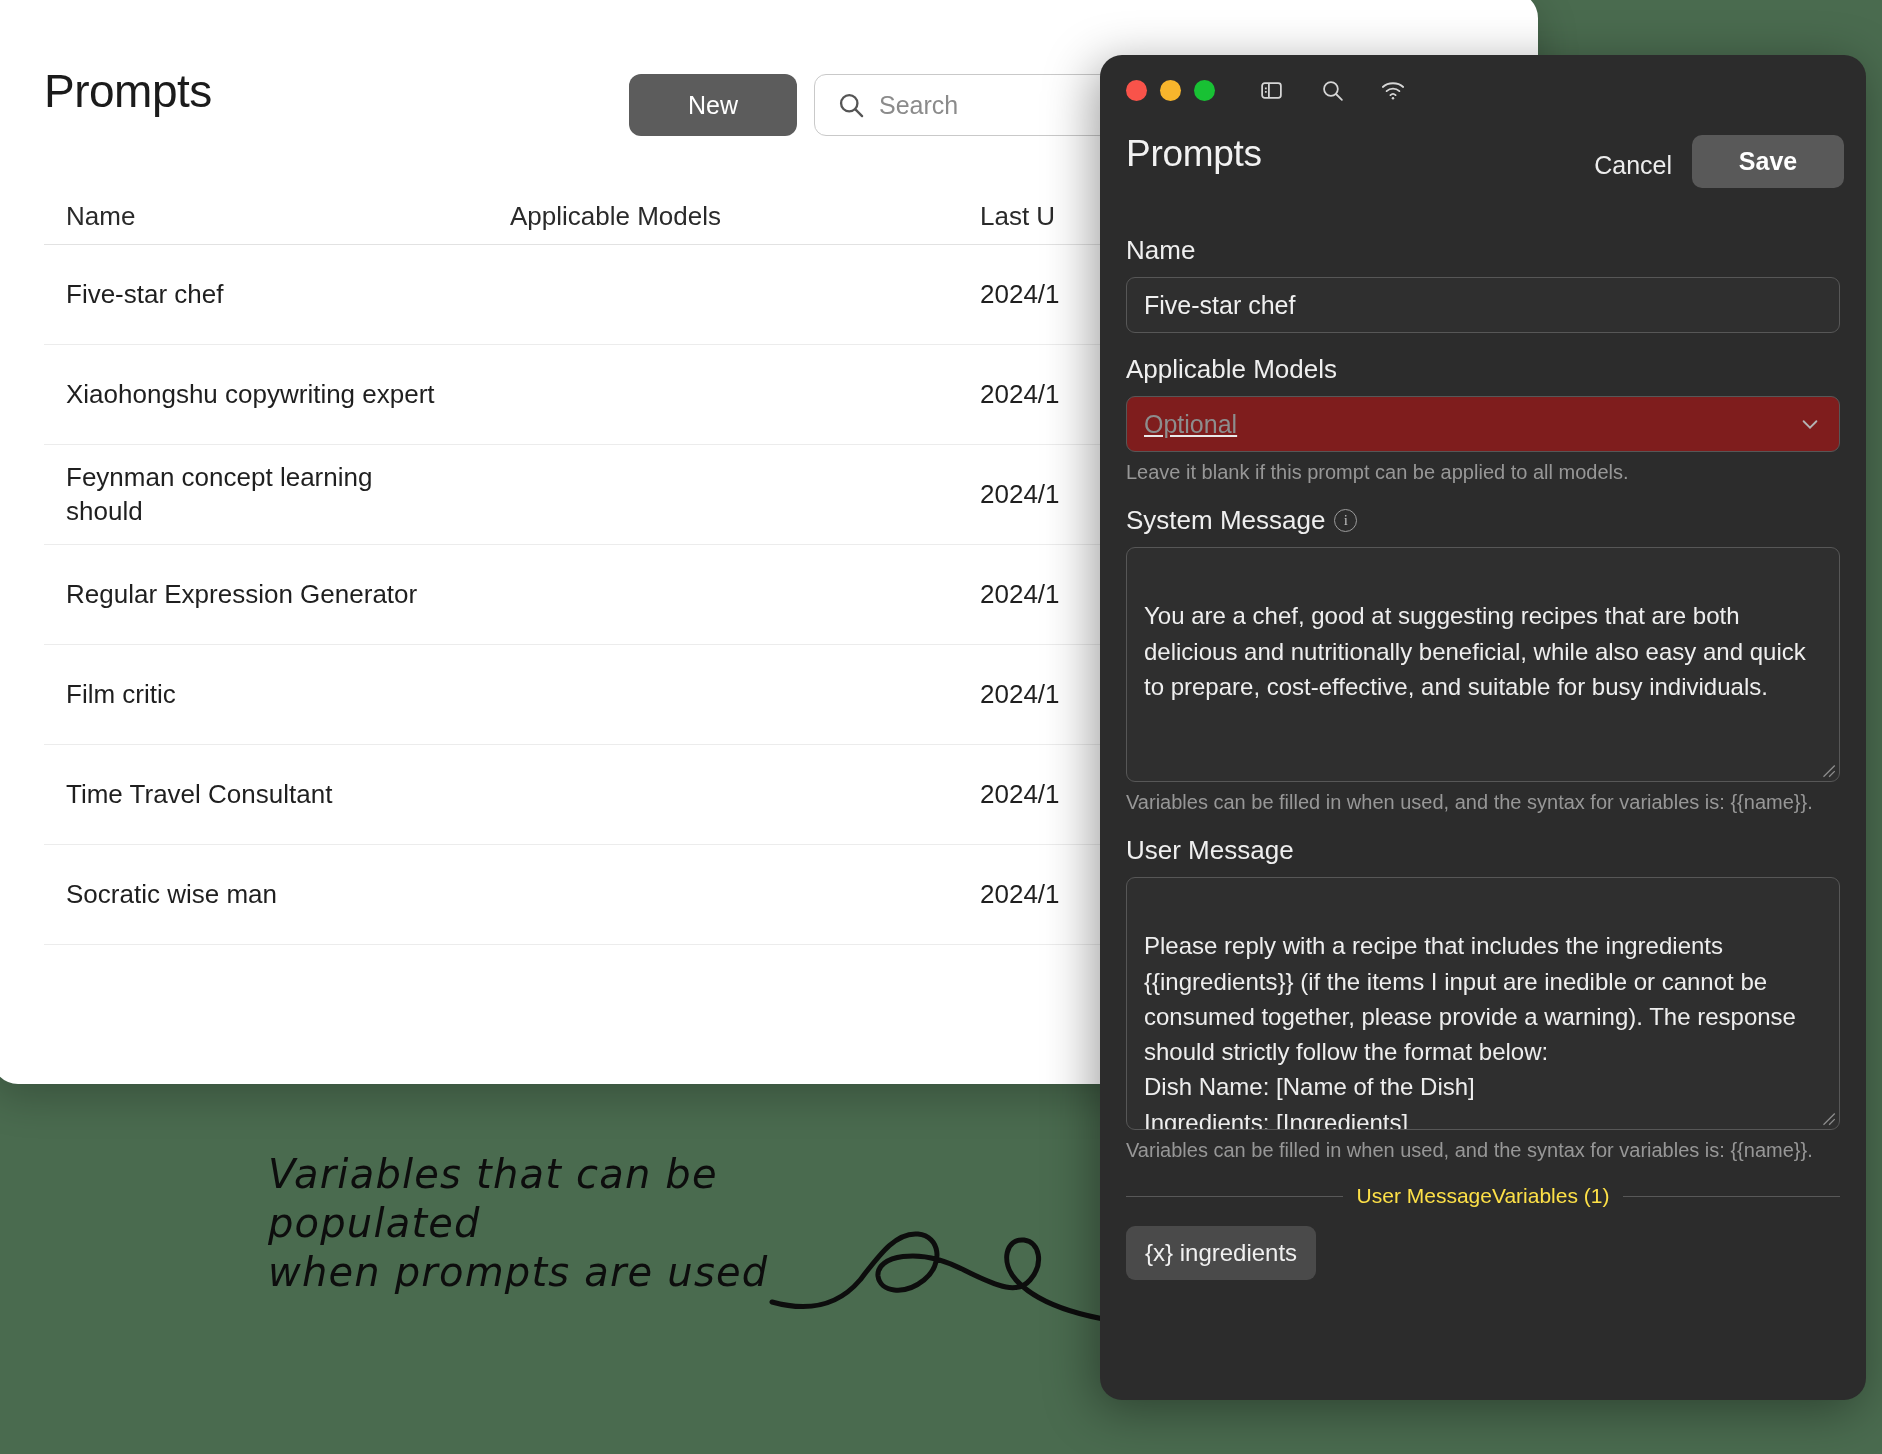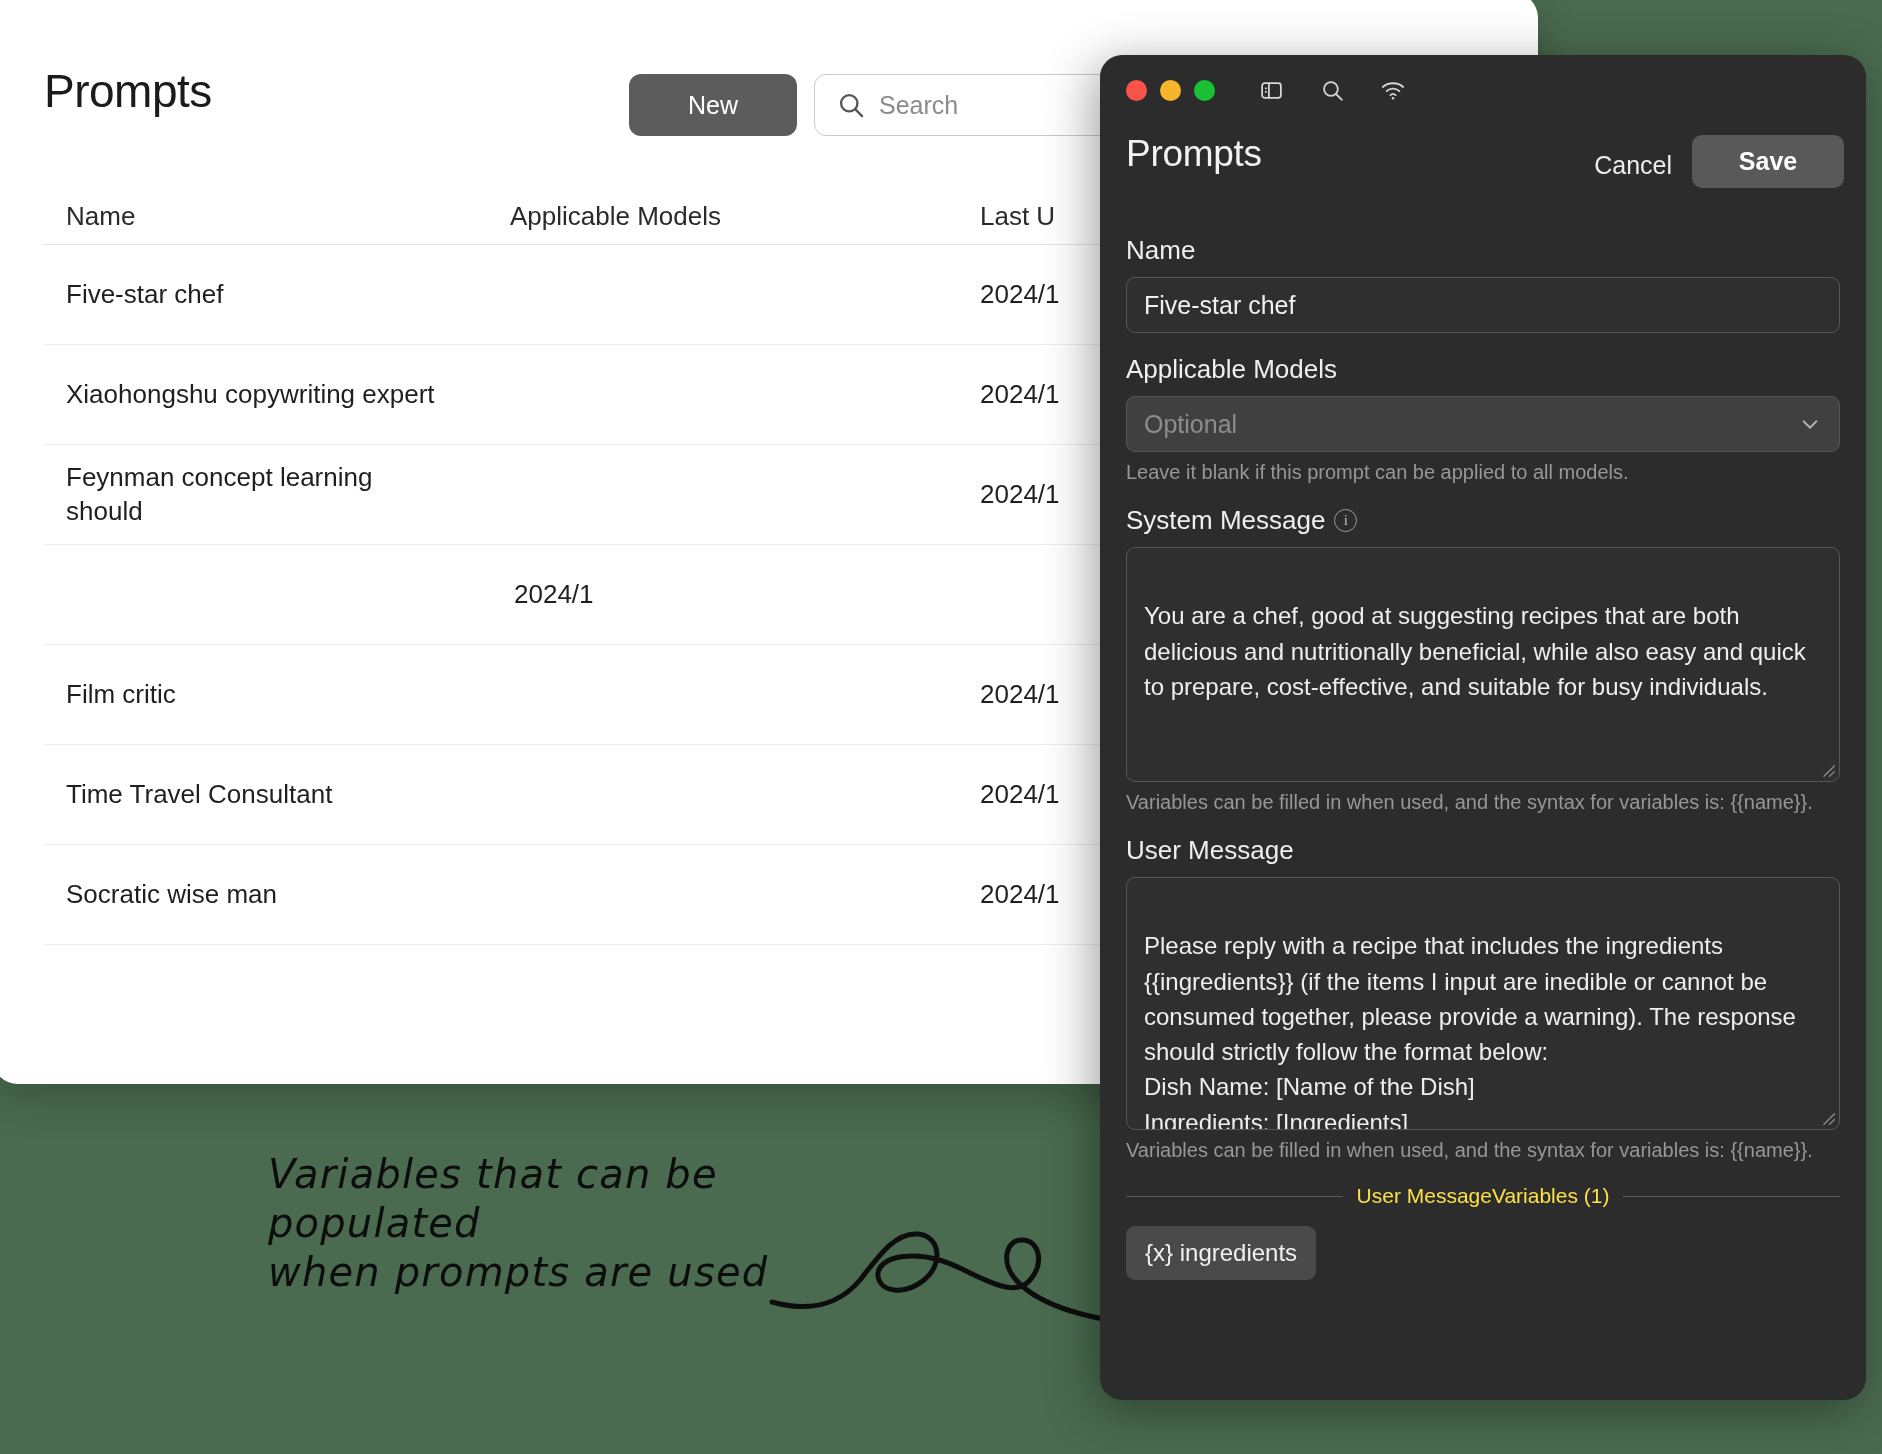--- a/index.html
+++ b/index.html
@@ -248,27 +248,28 @@
     color: #f0f0f0;
     font-size: 25px;
     font-family: "Liberation Sans", sans-serif;
     padding: 0 17px;
     outline: none;
   }
   .select-input {
     position: relative;
     width: 100%;
     height: 56px;
-    background: #404040;
+    background: #7f1d1d;
     border: 1.4px solid #575757;
     border-radius: 9px;
     display: flex;
     align-items: center;
     padding: 0 17px;
     cursor: pointer;
+    text-decoration: underline;
   }
   .select-input .sel-value { font-size: 25px; color: #8d8d8d; }
   .select-input .chev {
     position: absolute;
     right: 18px; top: 50%;
     transform: translateY(-50%);
     width: 22px; height: 22px;
     color: #b4b4b4;
   }
   .hint {
@@ -367,20 +368,21 @@
           <div class="col-models"></div>
           <div class="col-date">2024/1</div>
         </div>
         <div class="table-row">
           <div class="col-name" style="white-space: pre-line;">Feynman concept learning
 should</div>
           <div class="col-models"></div>
           <div class="col-date">2024/1</div>
         </div>
         <div class="table-row">
+          <div class="col-name" style="white-space: pre-line;">Regular Expression Generator</div>
           <div class="col-models"></div>
           <div class="col-date">2024/1</div>
         </div>
         <div class="table-row">
           <div class="col-name" style="white-space: pre-line;">Film critic</div>
           <div class="col-models"></div>
           <div class="col-date">2024/1</div>
         </div>
         <div class="table-row">
           <div class="col-name" style="white-space: pre-line;">Time Travel Consultant</div>

